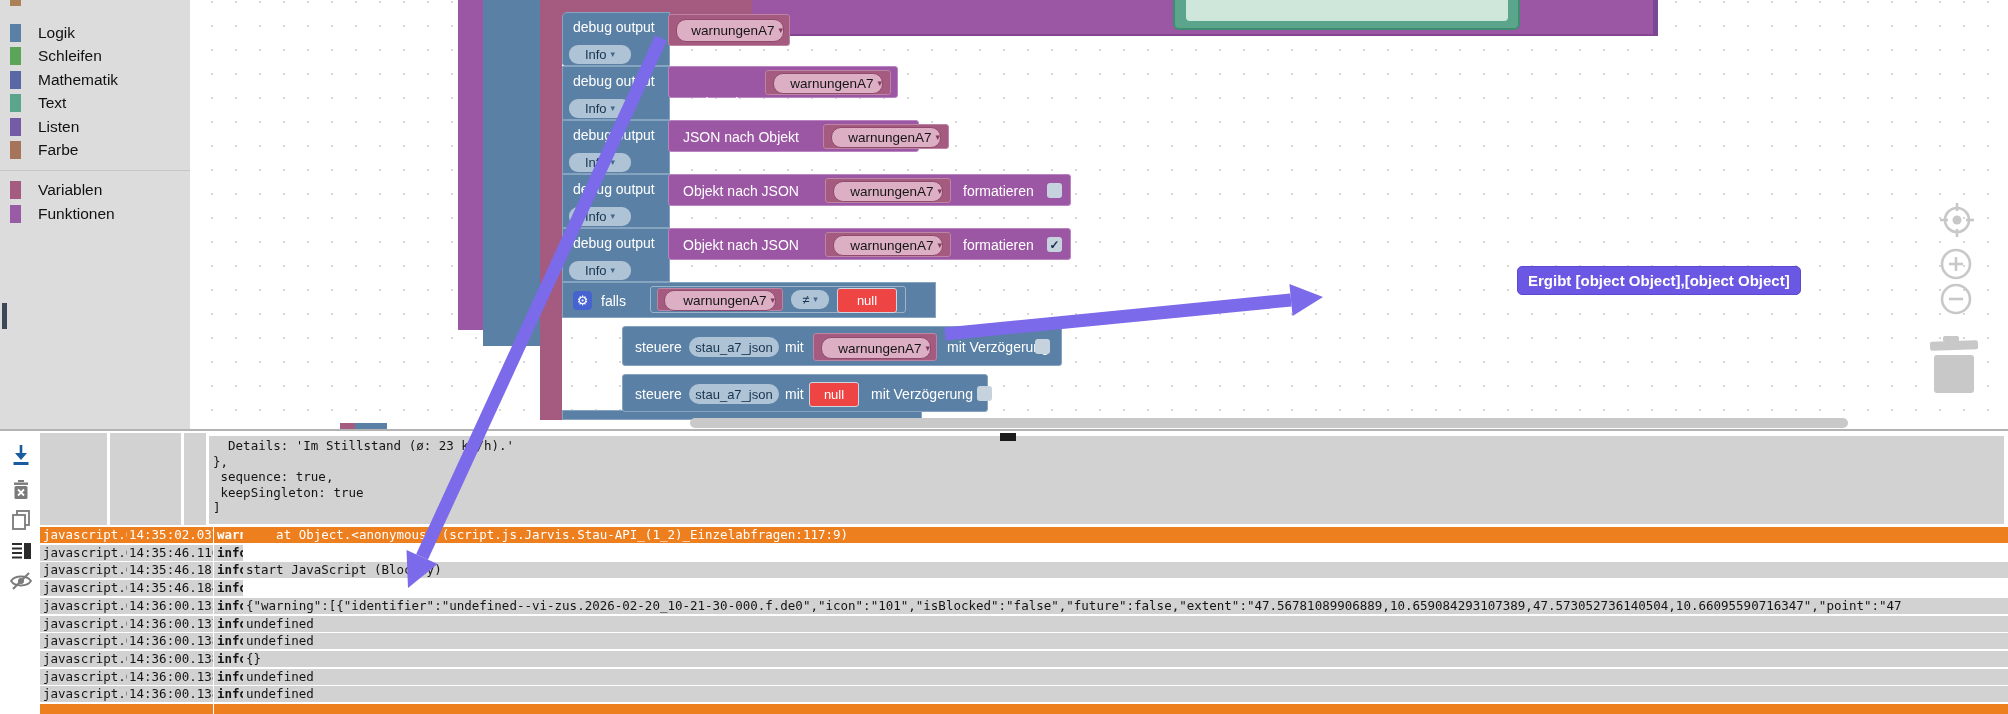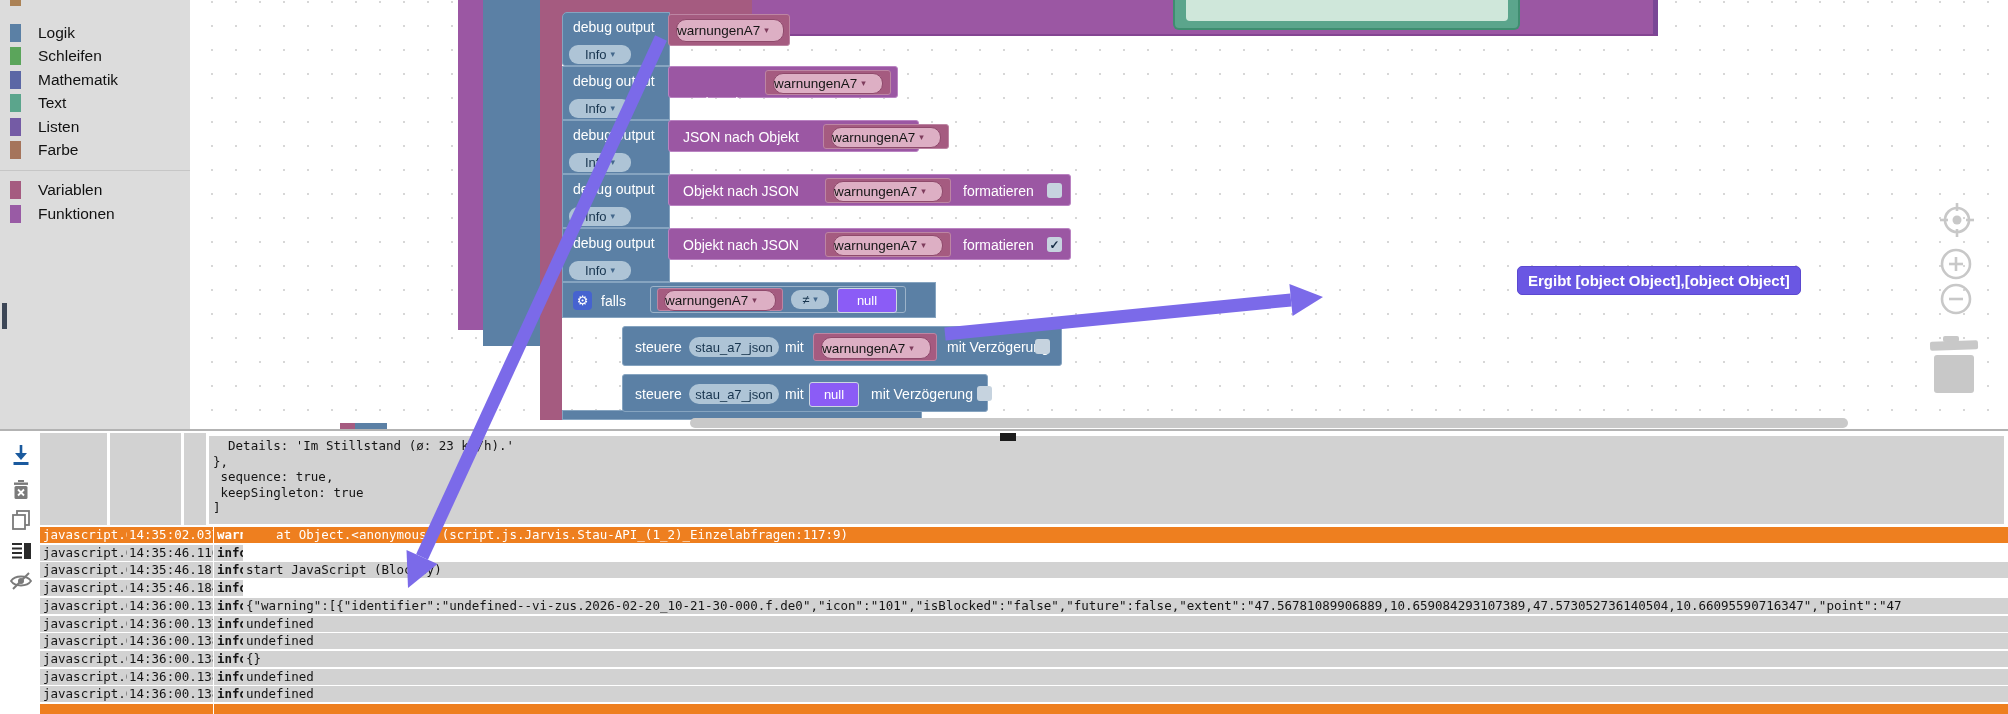--- a/index.html
+++ b/index.html
@@ -25,22 +25,22 @@
   .blk{position:absolute;box-sizing:border-box;color:#fff;font-size:14px;}
   .blue{background:#5b80a5;border:1px solid #86a4c0;}
   .purpleb{background:#9b57a3;border:1px solid #ba83c2;}
   .mauveb{background:#a55b80;border:1px solid #bd85a3;}
   .hdr{display:flex;align-items:center;padding-left:10px;height:28px;}
   .pill{position:absolute;background:#aec4d6;color:#17344e;border-radius:9px;font-size:13px;
         display:flex;align-items:center;justify-content:center;gap:4px;}
   .caret{font-size:9px;color:#44688c;line-height:1;}
   .caret-m{font-size:9px;color:#7e3c5c;line-height:1;}
   .varpill{position:absolute;background:#ddafc4;border:1.5px solid #8f4a6c;border-radius:10px;
-           color:#151515;font-size:13.5px;display:flex;align-items:center;justify-content:flex-start;gap:4px;}
-  .nullb{position:absolute;background:#8b5cf6;border:1.5px solid #ccd7e1;border-radius:3px;color:#fff;
+           color:#151515;font-size:13.5px;display:flex;align-items:center;justify-content:flex-end;gap:4px;}
+  .nullb{position:absolute;background:#ef4444;border:1.5px solid #ccd7e1;border-radius:3px;color:#fff;
          display:flex;align-items:center;justify-content:center;font-size:13px;}
   .cb{position:absolute;width:15px;height:15px;background:#c6d3df;border-radius:3px;
       display:flex;align-items:center;justify-content:center;}
   .cb.checked::after{content:"\2713";font-size:12px;font-weight:bold;color:#142c44;}
   .wlabel{position:absolute;color:#fff;font-size:14px;white-space:nowrap;}
   .gear{position:absolute;width:19px;height:19px;background:#4663d0;border-radius:4px;color:#fff;
         display:flex;align-items:center;justify-content:center;font-size:13px;}
   #tooltip{position:absolute;left:1327px;top:266px;background:#6a57e3;border:1px solid #5b49d0;
            border-radius:5px;color:#fff;font-size:15px;font-weight:bold;padding:5px 10px;z-index:55;white-space:nowrap;}
   #hscroll{left:500px;top:418px;width:1158px;height:10px;background:#c9c9c9;border-radius:5px;z-index:8;}

